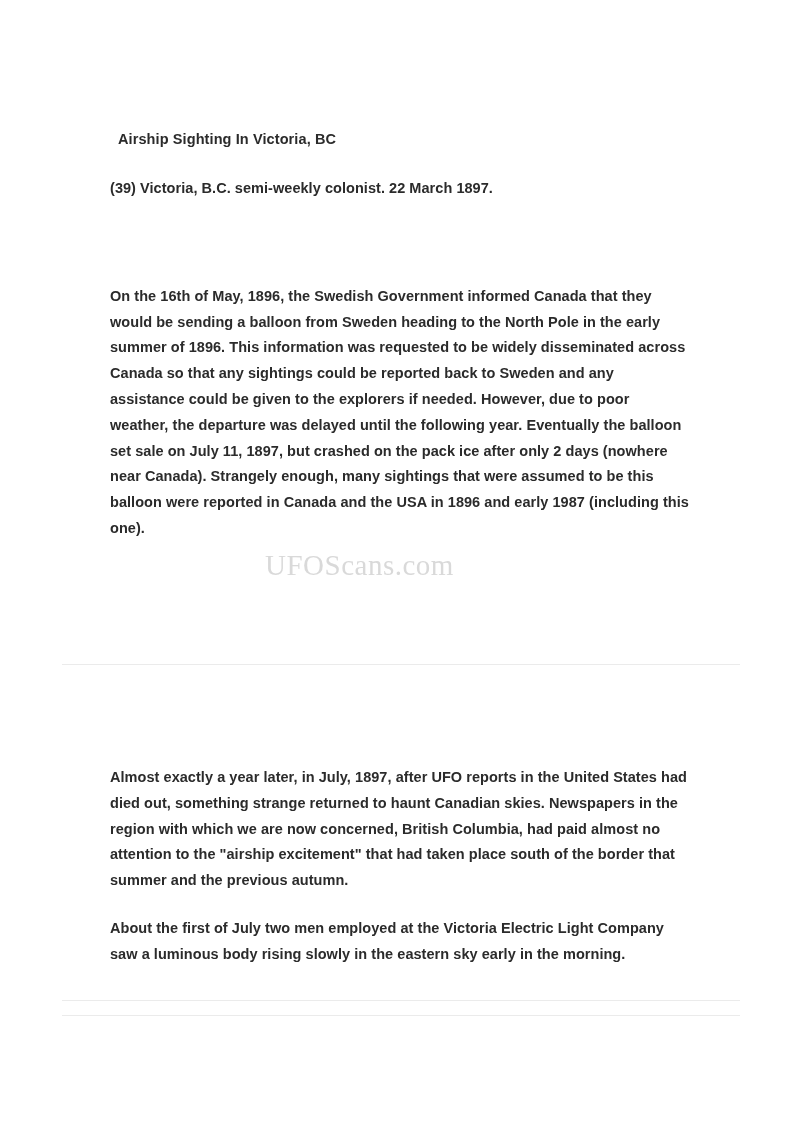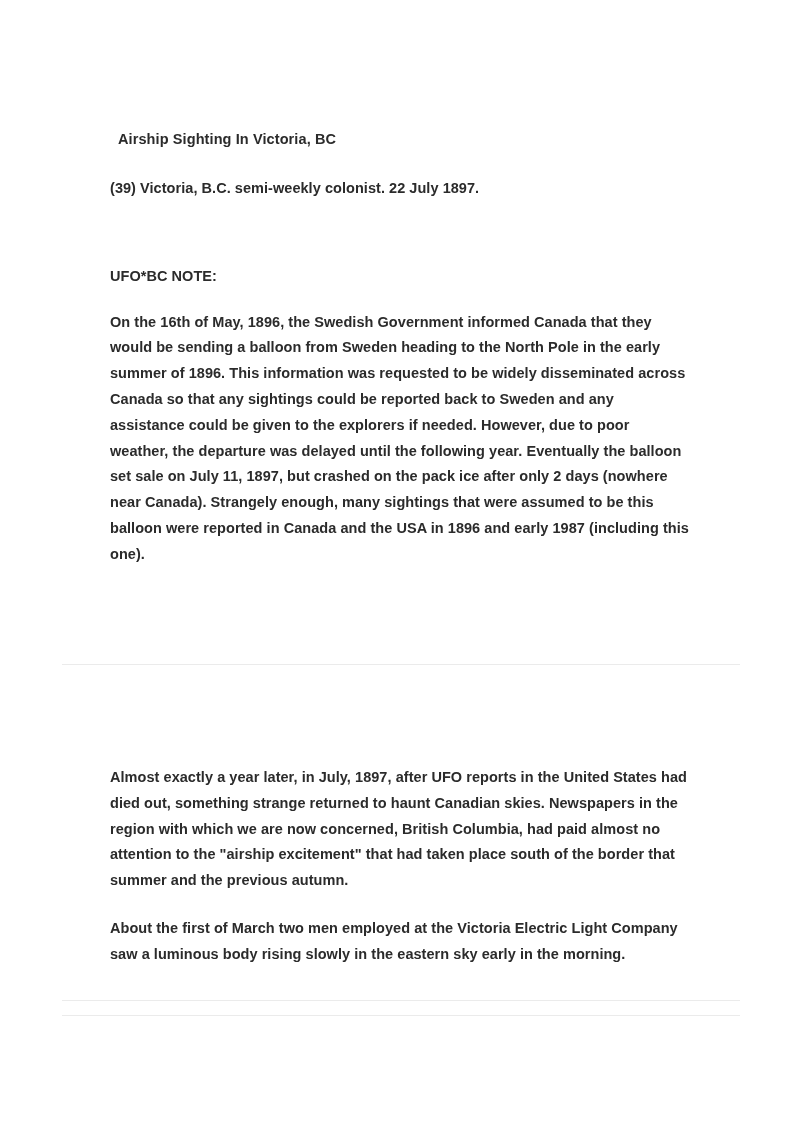--- a/index.html
+++ b/index.html
@@ -78,44 +78,44 @@
 <body>
 
 <div class="page">
 
   <div class="content">
 
     <p class="doc-title">Airship Sighting In Victoria, BC</p>
 
     <div class="gap-1"></div>
 
-    <p class="para">(39) Victoria, B.C. semi-weekly colonist. 22 July 1897.</p>
+    <p class="para">(39) Victoria, B.C. semi-weekly colonist. 22 March 1897.</p>
 
     <div class="gap-2"></div>
 
 
     <div class="gap-3"></div>
 
-    <p class="para">UFO*BC NOTE:</p>
 
     <div class="gap-4"></div>
 
     <p class="para">On the 16th of May, 1896, the Swedish Government informed Canada that they would be sending a balloon from Sweden heading to the North Pole in the early summer of 1896. This information was requested to be widely disseminated across Canada so that any sightings could be reported back to Sweden and any assistance could be given to the explorers if needed. However, due to poor weather, the departure was delayed until the following year. Eventually the balloon set sale on July 11, 1897, but crashed on the pack ice after only 2 days (nowhere near Canada). Strangely enough, many sightings that were assumed to be this balloon were reported in Canada and the USA in 1896 and early 1987 (including this one).</p>
 
   </div>
 
   <div class="divider" id="divider-1"></div>
 
   <div class="content" style="top:765px;">
 
     <p class="para">Almost exactly a year later, in July, 1897, after UFO reports in the United States had died out, something strange returned to haunt Canadian skies. Newspapers in the region with which we are now concerned, British Columbia, had paid almost no attention to the "airship excitement" that had taken place south of the border that summer and the previous autumn.</p>
 
     <div class="gap-5"></div>
 
-    <p class="para">About the first of March two men employed at the Victoria Electric Light Company saw a luminous body rising slowly in the eastern sky early in the morning.</p>
+    <p class="para">About the first of July two men employed at the Victoria Electric Light Company saw a luminous body rising slowly in the eastern sky early in the morning.</p>
 
   </div>
 
   <div class="divider" id="divider-2"></div>
   <div class="divider" id="divider-3"></div>
 
+  <div class="watermark">UFOScans.com</div>
 
 </div>
 
 </body></html>

